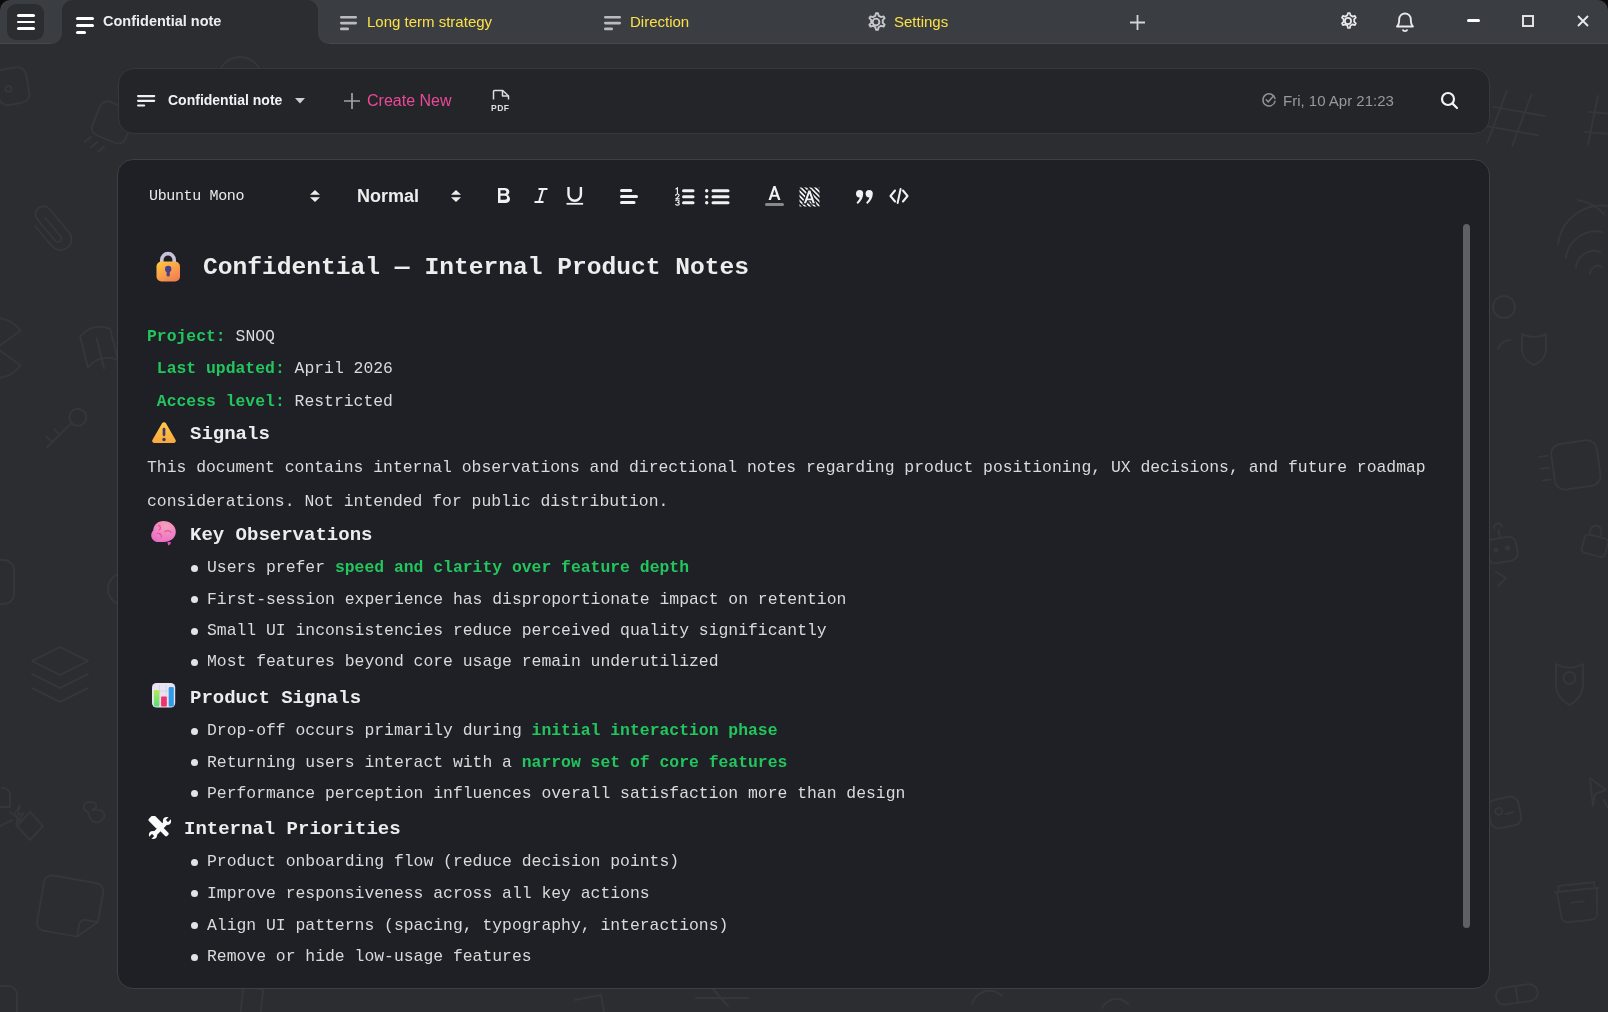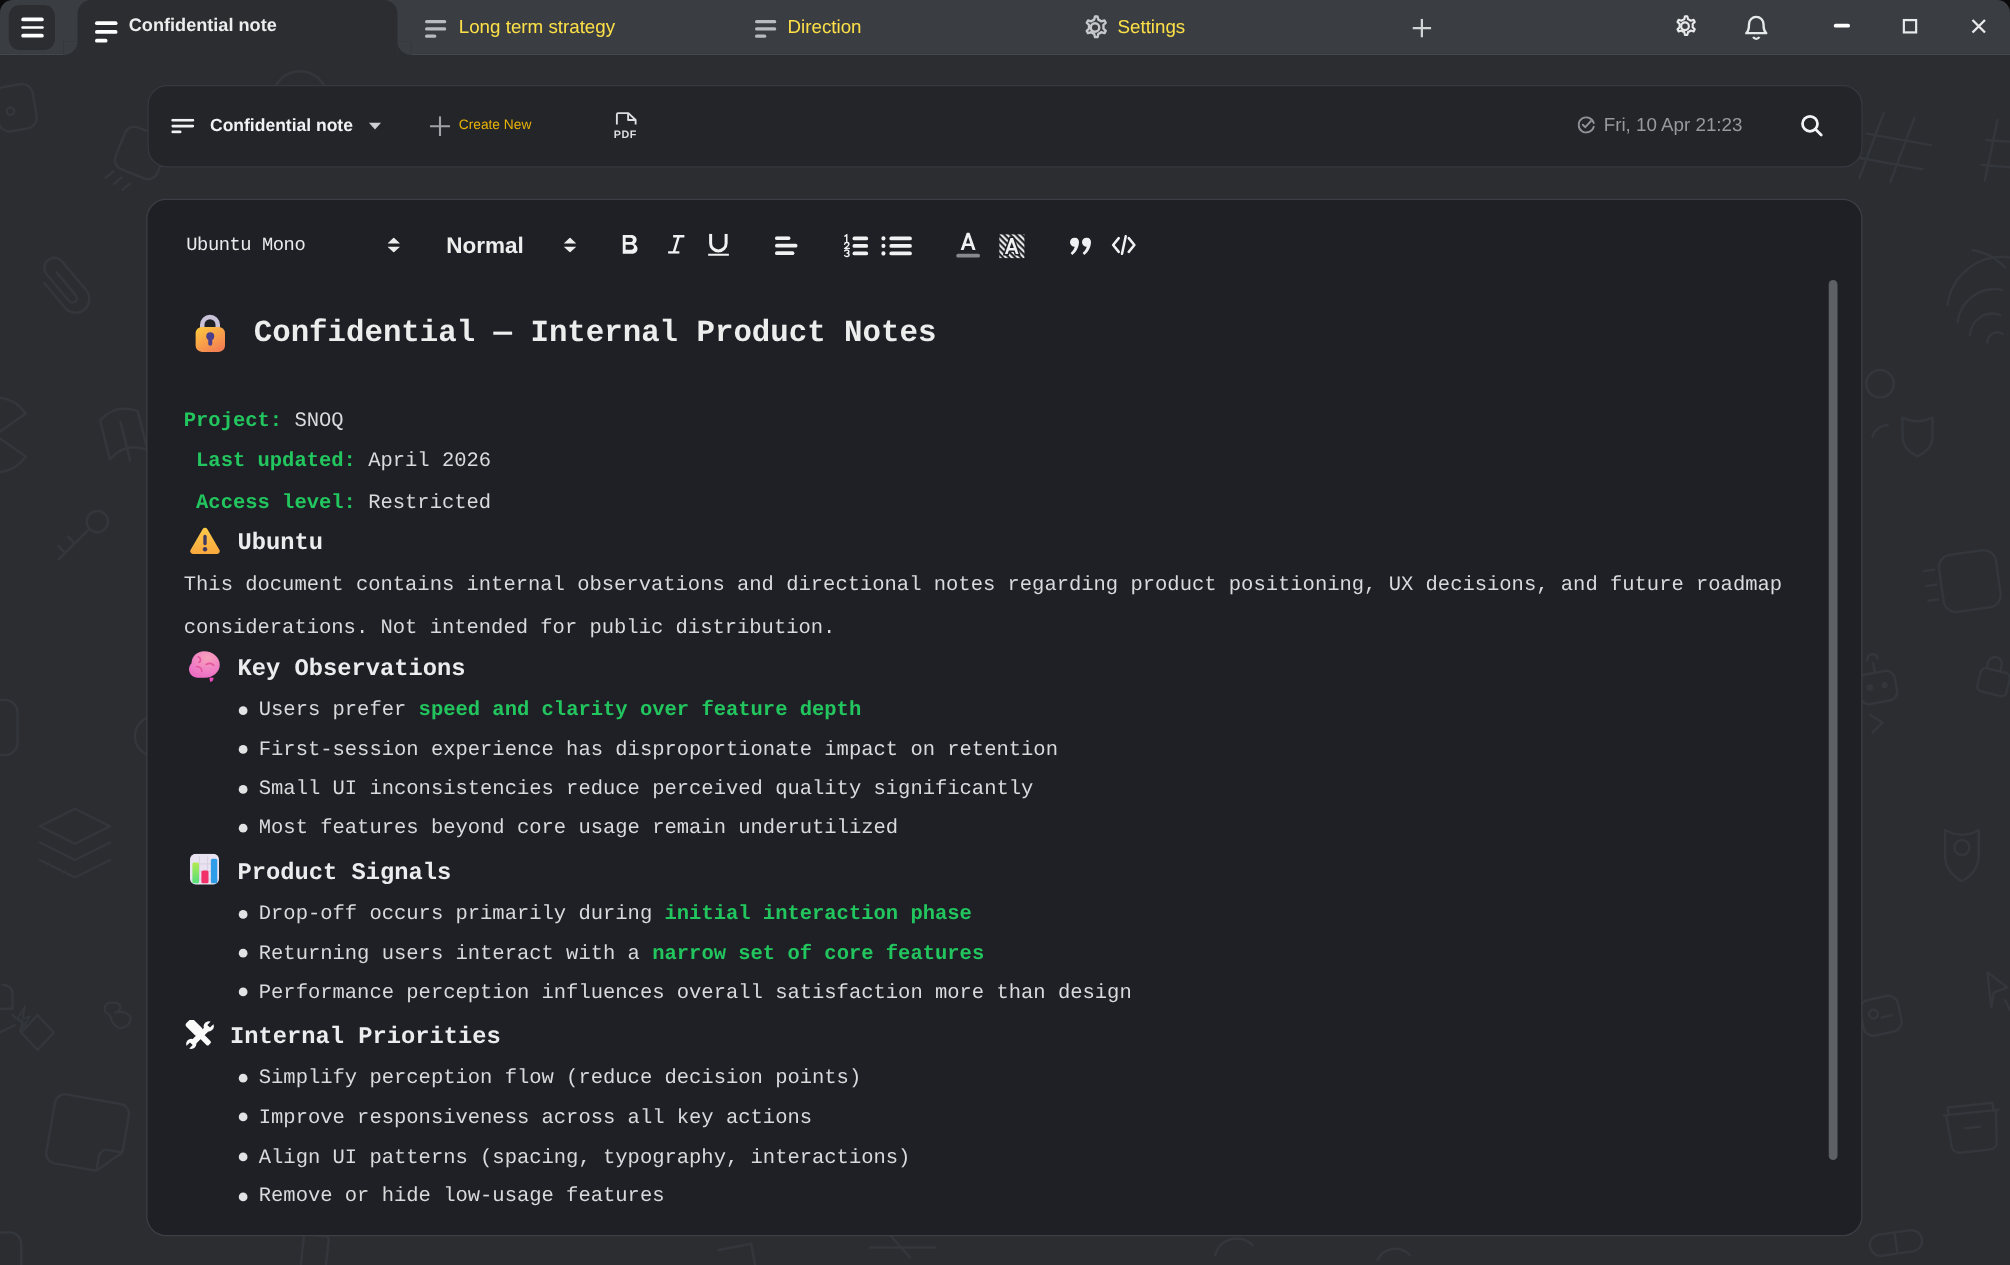--- a/index.html
+++ b/index.html
@@ -182,21 +182,21 @@
         <rect y="9.4" width="8.2" height="2.2" rx="1.1"></rect>
       </g>
     </svg>
   <div class="abs" style="left:168px;top:68px;height:66px;line-height:65px;font-size:14px;font-weight:bold;color:#f1f2f3">Confidential note</div>
   <svg class="abs" style="left:295px;top:98px" width="10" height="6">
       <path d="M0 0 h10 l-5 5.6 z" fill="#cdcfd2"></path>
     </svg>
   <svg class="abs" style="left:344px;top:92.5px" width="16" height="16">
       <path d="M8 0 V16 M0 8 H16" stroke="#9fa2a6" stroke-width="1.7"></path>
     </svg>
-  <div class="abs" style="left:367px;top:68px;height:66px;line-height:65px;font-size:11px;color:#eab308">Create New</div>
+  <div class="abs" style="left:367px;top:68px;height:66px;line-height:65px;font-size:16px;color:#ec4899">Create New</div>
   <svg class="abs" style="left:490px;top:89px" width="24" height="24" viewBox="0 0 24 24">
     <path d="M3.5 10.5 V2.5 a1 1 0 0 1 1 -1 h8.2 L18.5 7 v3.5" fill="none" stroke="#dcdee0" stroke-width="1.5" stroke-linejoin="round"></path>
     <path d="M12.5 1.5 V7 h6" fill="none" stroke="#dcdee0" stroke-width="1.5" stroke-linejoin="round"></path>
     <text x="1" y="21.5" font-family="Liberation Sans" font-size="8.6px" font-weight="bold" fill="#dcdee0" letter-spacing="0.4">PDF</text>
   </svg>
   <svg class="abs" style="left:1262px;top:93px" width="14" height="14" viewBox="0 0 14 14">
     <g fill="none" stroke="#8f9296" stroke-width="1.5" stroke-linecap="round">
       <path d="M13 5.5 a6.1 6.1 0 1 0 0.0 2.8"></path>
       <path d="M4.2 6.8 l2 2 l4.6 -5"></path>
     </g>
@@ -311,21 +311,21 @@
     <defs>
         <linearGradient id="warng" x1="0" y1="0" x2="0" y2="1">
           <stop offset="0" stop-color="#fdca4a"></stop>
           <stop offset="1" stop-color="#f9a83e"></stop>
         </linearGradient>
       </defs>
     <path d="M11.05 2.3 a2.3 2.3 0 0 1 3.9 0 l9.5 16.4 a2.2 2.2 0 0 1 -1.95 3.4 H3.5 a2.2 2.2 0 0 1 -1.95 -3.4 z" fill="url(#warng)"></path>
     <rect x="11.65" y="6.8" width="2.7" height="8.4" rx="1.35" fill="#403a63"></rect>
     <circle cx="13" cy="18.4" r="1.75" fill="#403a63"></circle>
   </svg>
-  <div class="line hd" style="left:190px;top:417.5px">Ubuntu</div>
+  <div class="line hd" style="left:190px;top:417.5px">Signals</div>
 
   <div class="line" style="left:147px;top:485.5px">considerations. Not intended for public distribution.</div>
   <div class="line" style="left:147px;top:452px">This document contains internal observations and directional notes regarding product positioning, UX decisions, and future roadmap</div>
 
   <svg class="abs" style="left:151px;top:520px" width="26" height="27" viewBox="0 0 26 27">
     <defs>
         <radialGradient id="braing" cx="0.60" cy="0.25" r="1.0">
           <stop offset="0" stop-color="#f6a2ba"></stop>
           <stop offset="0.5" stop-color="#f080c5"></stop>
           <stop offset="1" stop-color="#ea5ec2"></stop>
@@ -377,20 +377,20 @@
       <circle cx="5" cy="19" r="4.1"></circle>
     </g>
     <g fill="#1e2025">
       <rect x="18" y="1.2" width="6.4" height="3.1" rx="0.6" transform="rotate(-45 21.2 2.8)"></rect>
       <rect x="-0.4" y="19.7" width="6.4" height="3.1" rx="0.6" transform="rotate(-45 2.8 21.2)"></rect>
     </g>
   </svg>
   <div class="line hd" style="left:184px;top:812.5px">Internal Priorities</div>
 
   <span class="dot" style="left:190.5px;top:858.5px"></span>
-  <div class="line" style="left:207px;top:846px">Simplify perception flow (reduce decision points)</div>
+  <div class="line" style="left:207px;top:846px">Product onboarding flow (reduce decision points)</div>
   <span class="dot" style="left:190.5px;top:890px"></span>
   <div class="line" style="left:207px;top:877.5px">Improve responsiveness across all key actions</div>
   <span class="dot" style="left:190.5px;top:922px"></span>
   <div class="line" style="left:207px;top:909.5px">Align UI patterns (spacing, typography, interactions)</div>
   <span class="dot" style="left:190.5px;top:953.5px"></span>
   <div class="line" style="left:207px;top:941px">Remove or hide low-usage features</div>
 </div>
 
 </body></html>

